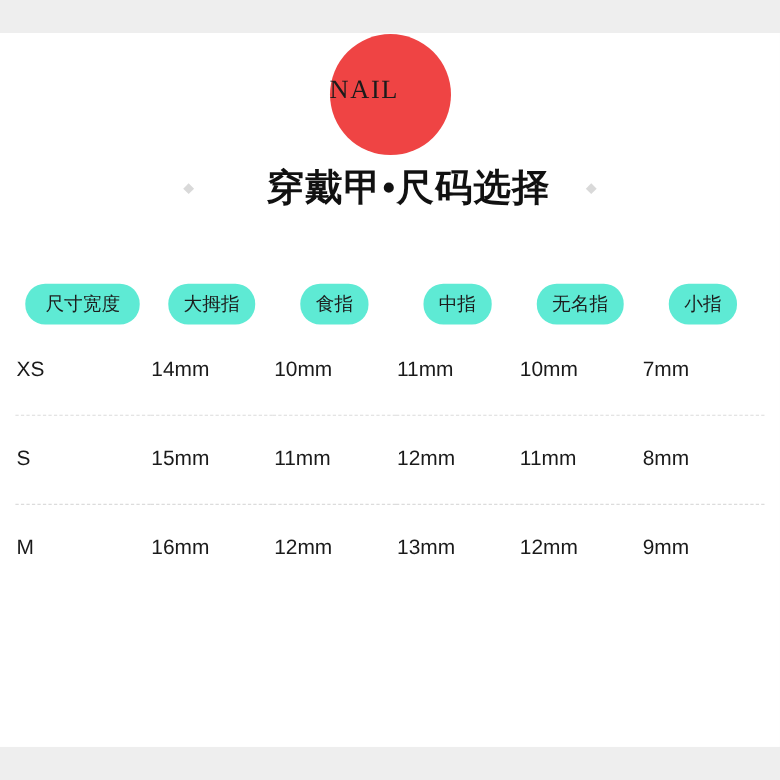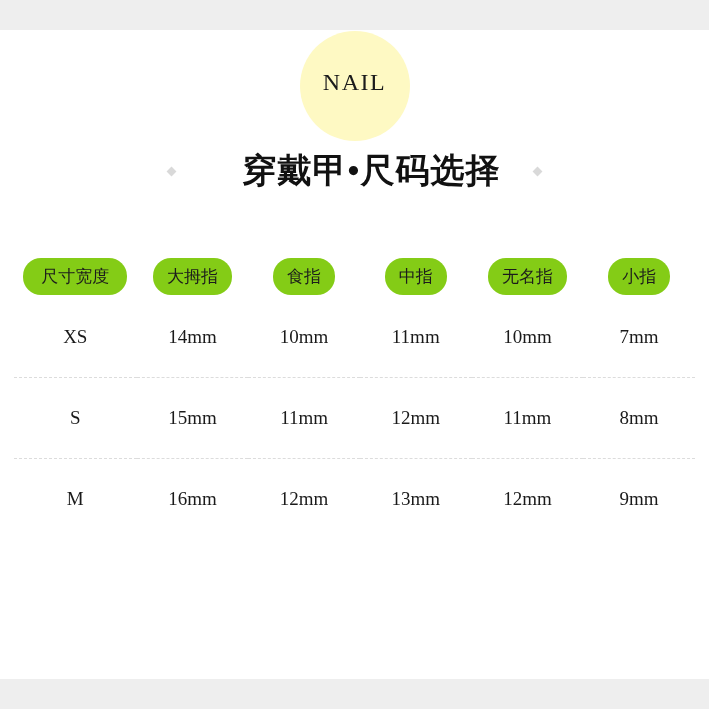--- a/index.html
+++ b/index.html
@@ -31,24 +31,24 @@
   }
   
   .badge {
     position: absolute;
     left: 50%;
     top: 31px;
     transform: translateX(-50%);
     width: 110px;
     height: 110px;
     border-radius: 50%;
-    background: #fef9c3;
+    background: #ef4444;
     display: flex;
     align-items: center;
-    justify-content: center;
+    justify-content: flex-start;
     z-index: 5;
   }
   .badge-text {
     font-family: "Liberation Serif", serif;
     font-size: 24px;
     letter-spacing: 1.5px;
     color: #1b1b1b;
     transform: translateY(-4px);
   }
 
@@ -92,36 +92,35 @@
     border-collapse: collapse;
     table-layout: fixed;
   }
   table.size-table thead th {
     padding: 0;
     height: 42px;
     font-weight: 400;
   }
   .pill {
     display: inline-block;
-    background: #84cc16;
+    background: #5eead4;
     border-radius: 18px;
     padding: 7px 14px;
     font-family: "Liberation Sans", sans-serif;
     font-size: 17px;
     color: #1c1c1c;
     white-space: nowrap;
   }
   .pill.wide {
     padding: 7px 18px;
   }
   table.size-table tbody td {
     height: 78px;
-    text-align: center;
     vertical-align: middle;
-    font-family: Liberation Serif, serif;
+    font-family: Liberation Sans, sans-serif;
     font-size: 19px;
     color: #1a1a1a;
     border-bottom: 1px dashed #dcdcdc;
   }
   table.size-table tbody tr:last-child td {
     border-bottom: none;
   }
   table.size-table tbody td.label {
     font-size: 19px;
   }

